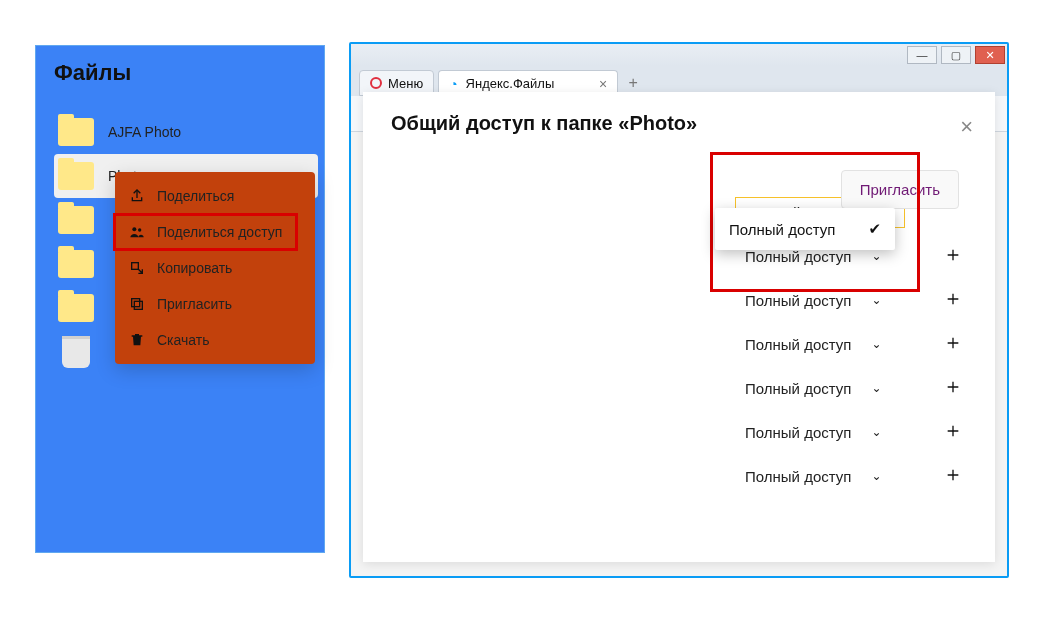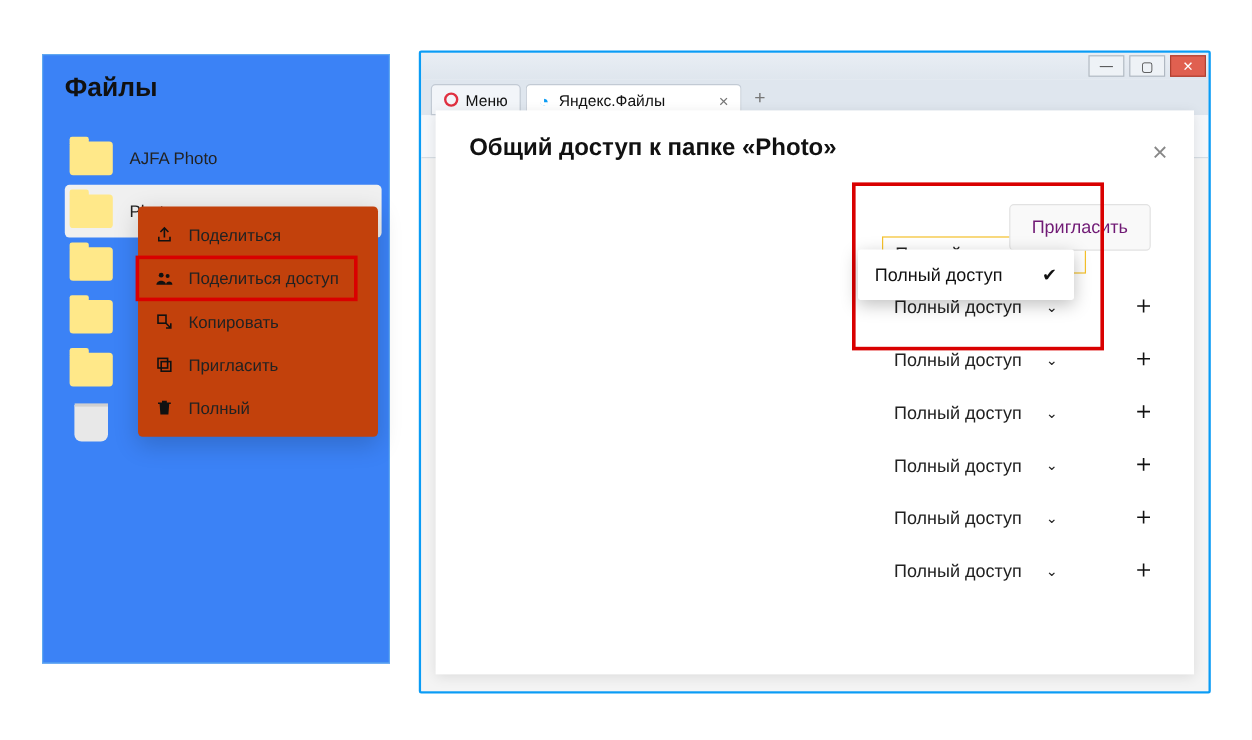--- a/index.html
+++ b/index.html
@@ -291,21 +291,21 @@
       <svg viewBox="0 0 24 24" fill="none" stroke="#111" stroke-width="2">
         <rect x="4" y="4" width="12" height="12"></rect>
           <rect x="8" y="8" width="12" height="12"></rect>
       </svg>
       <span>Пригласить</span>
     </div>
     <div class="ctx-item">
       <svg viewBox="0 0 24 24" fill="#111">
         <path d="M6 7h12l-1 13H7zM4 5h16v2H4zM9 3h6v2H9z"></path>
       </svg>
-      <span>Полный</span>
+      <span>Скачать</span>
     </div>
   </div>
   <div class="ctx-highlight"></div>
 
   <div class="browser">
     <div class="winbar">
       <div class="winbtn">—</div>
       <div class="winbtn">▢</div>
       <div class="winbtn close">✕</div>
     </div>

